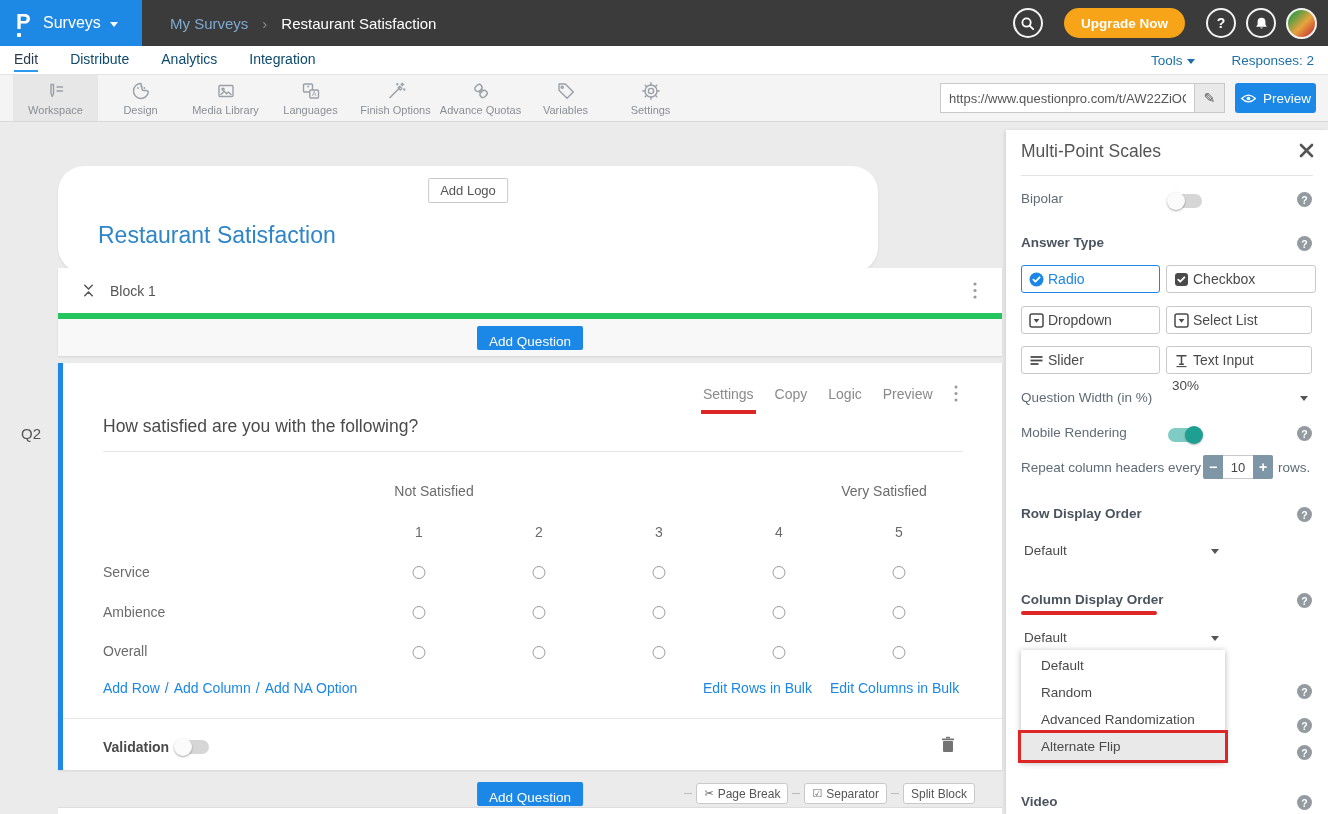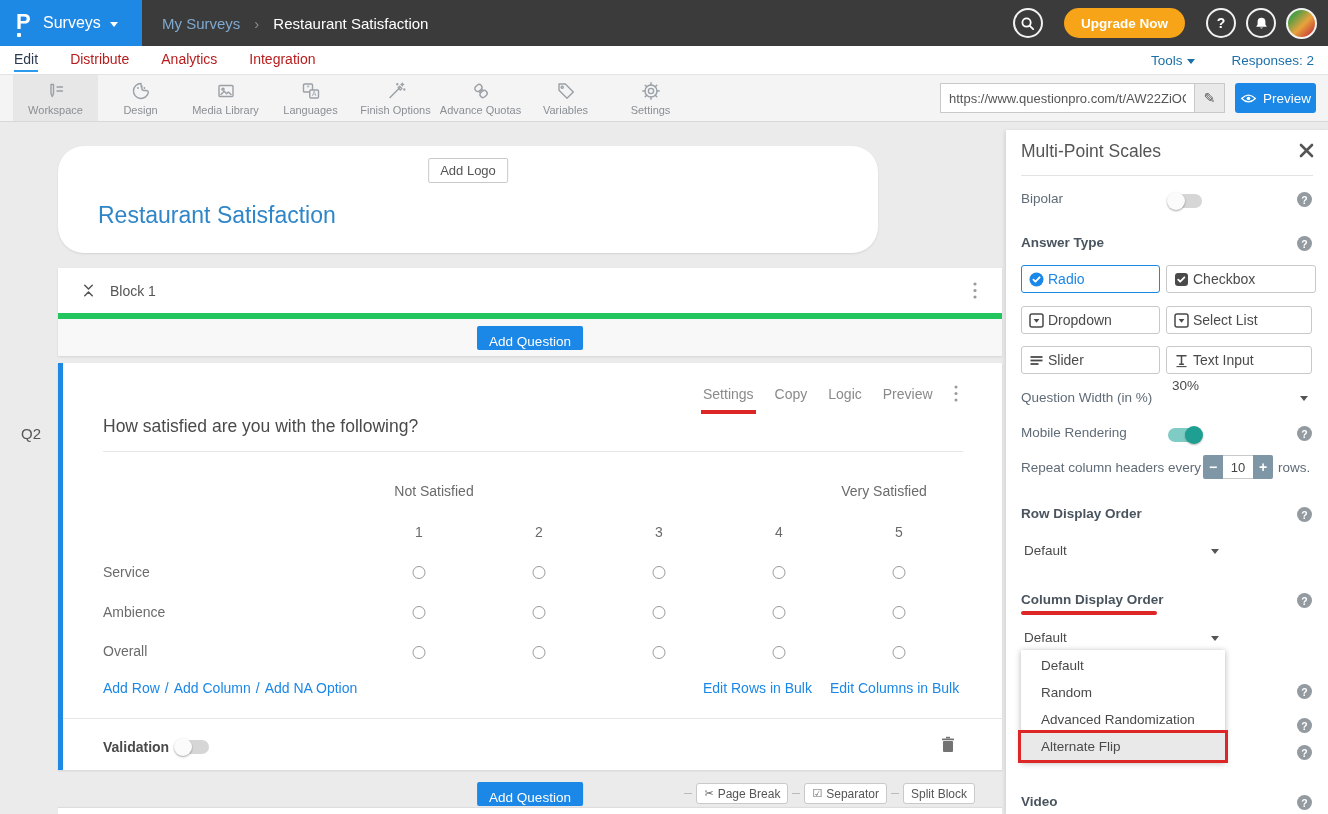--- a/index.html
+++ b/index.html
@@ -7,33 +7,33 @@
   body { font-family:"Liberation Sans","DejaVu Sans",sans-serif; background:#ebebeb; color:#4a4a4a; }
 
   
   .topbar { height:46px; background:#3b3b3b; display:flex; align-items:center; position:relative; }
   .logo-area { width:142px; height:46px; background:#1e88e5; display:flex; align-items:center; padding-left:16px; gap:9px; cursor:pointer; }
   .plogo { position:relative; width:18px; height:26px; }
   .plogo .pchar { font-size:22px; font-weight:700; color:#fff; line-height:24px; }
   .plogo .pdot { position:absolute; left:1px; bottom:-1px; width:4px; height:4px; background:#fff; border-radius:1px; }
   .logo-area .appname { color:#fff; font-size:16px; }
   .caret-down { width:0; height:0; border-left:4px solid transparent; border-right:4px solid transparent; border-top:5px solid #fff; margin-top:2px; }
-  .breadcrumb { display:flex; align-items:center; gap:14px; margin-left:20px; font-size:15px; }
+  .breadcrumb { display:flex; align-items:center; gap:14px; margin-left:28px; font-size:15px; }
   .breadcrumb .bc-parent { color:#7fa9cf; cursor:pointer; }
   .breadcrumb .bc-sep { color:#8d8d8d; font-size:15px; }
   .breadcrumb .bc-current { color:#fff; }
   .topbar-right { position:absolute; right:11px; top:0; height:46px; display:flex; align-items:center; gap:10px; }
   .circle-btn { width:30px; height:30px; border:2px solid #f2f2f2; border-radius:50%; display:flex; align-items:center; justify-content:center; color:#fff; font-weight:700; font-size:14px; cursor:pointer; background:transparent; }
   .upgrade-btn { height:30px; padding:0 17px; margin:0 11px; background:#f7a418; border:none; border-radius:15px; color:#fff; font-weight:700; font-size:13.5px; cursor:pointer; }
   .avatar { width:31px; height:31px; border-radius:50%; border:2px solid #f2f2f2; background:linear-gradient(135deg,#4f9d45 20%,#e8a33d 55%,#cc4b37 85%); cursor:pointer; }
 
   
   .subnav { height:29px; background:#fff; border-bottom:1px solid #e3e3e3; display:flex; align-items:center; position:relative; }
   .subnav .tabs { display:flex; gap:32px; padding-left:14px; }
-  .subnav .tab { font-size:14px; color:#b91c1c; cursor:pointer; position:relative; padding-bottom:3px; }
+  .subnav .tab { font-size:14px; color:#0c4a6e; cursor:pointer; position:relative; padding-bottom:3px; }
   .subnav .tab.active { color:#2b3b4d; }
   .subnav .tab.active::after { content:""; position:absolute; left:0; right:0; bottom:-2px; height:2px; background:#2b9bf0; }
   .subnav-right { position:absolute; right:14px; display:flex; align-items:center; gap:36px; font-size:13.5px; color:#1d6fa8; }
   .tools-item { display:flex; align-items:center; gap:5px; cursor:pointer; }
   .tools-item .caret-down { border-top-color:#1d6fa8; }
 
   
   .toolbar { height:47px; background:#f4f4f4; border-bottom:1px solid #d8d8d8; display:flex; position:relative; }
   .tb-item { width:85px; height:46px; display:flex; flex-direction:column; align-items:center; justify-content:center; gap:2px; cursor:pointer; }
   .tb-item:first-child { margin-left:13px; }
@@ -43,21 +43,21 @@
   .url-group { position:absolute; right:103px; top:8px; display:flex; }
   .url-input { width:255px; height:30px; border:1px solid #c9c9c9; background:#fff; font-size:13px; color:#555; padding:0 8px; font-family:"Liberation Sans",sans-serif; }
   .url-edit { width:30px; height:30px; border:1px solid #c9c9c9; border-left:none; background:#e9e9e9; display:flex; align-items:center; justify-content:center; color:#555; font-size:14px; cursor:pointer; }
   .preview-btn { position:absolute; right:12px; top:8px; height:30px; width:81px; background:#1b87e6; color:#fff; border:none; border-radius:3px; font-size:13.5px; display:flex; align-items:center; justify-content:center; gap:6px; cursor:pointer; }
 
   
   .main { position:relative; height:692px; background:#ebebeb; }
   .q2-label { position:absolute; left:21px; top:303px; font-size:15px; color:#555; }
   .card { position:absolute; background:#fff; box-shadow:0 1px 2px rgba(0,0,0,.10); }
 
-  .survey-card { left:58px; top:24px; width:820px; height:107px;border-radius:26px; }
+  .survey-card { left:58px; top:44px; width:820px; height:107px;border-radius:26px; }
   .add-logo-btn { position:absolute; left:50%; top:12px; transform:translateX(-50%); height:25px; padding:0 11px; background:#fff; border:1px solid #c9c9c9; border-radius:2px; font-size:13px; color:#555; cursor:pointer; }
   .survey-title { position:absolute; left:40px; top:56px; font-size:23px; color:#2e86c8; font-weight:400; cursor:text; }
 
   .block-card { left:58px; top:146px; width:944px; }
   .block-header { height:51px; border-bottom:6px solid #22c55e; display:flex; align-items:center; }
   .collapse-icon { margin-left:23px; cursor:pointer; display:flex; }
   .block-title { margin-left:14px; font-size:14px; color:#555; }
   .kebab { margin-left:auto; margin-right:25px; cursor:pointer; display:flex; }
   .block-footer { height:37px; background:#f8f8f8; display:flex; align-items:center; justify-content:center; }
   .btn-primary { background:#1b87e6; color:#fff; font-size:13.5px; height:24px; padding:8px 12px; border:none; border-radius:2px; cursor:pointer; font-family:"Liberation Sans",sans-serif; }

